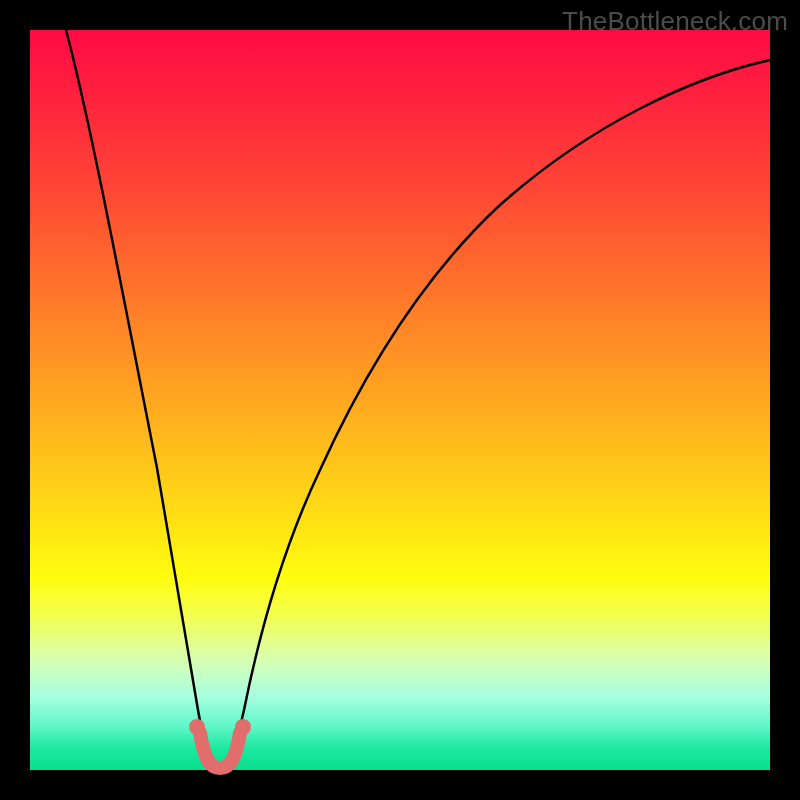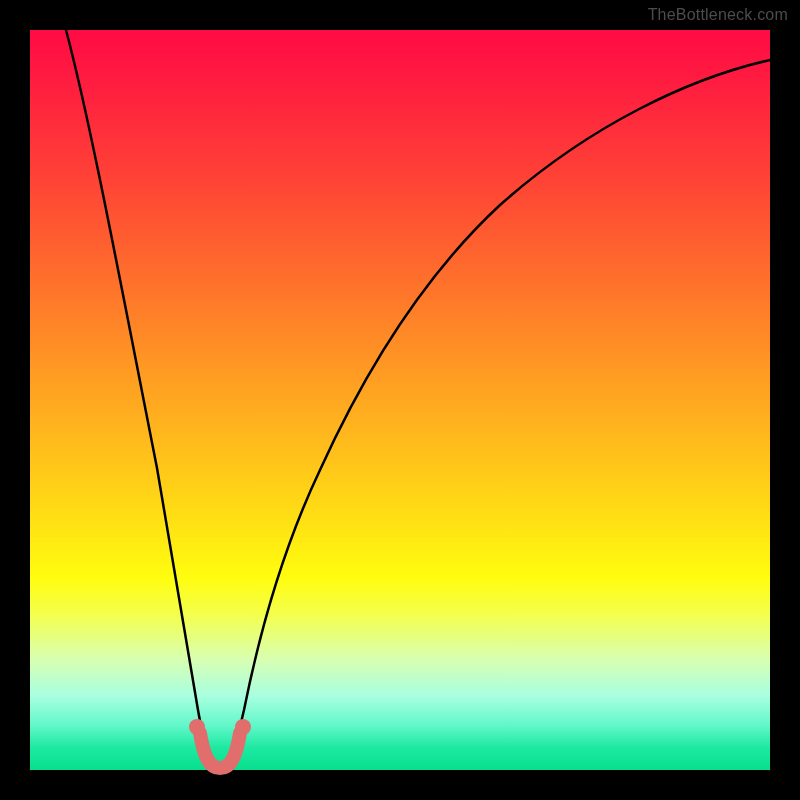--- a/index.html
+++ b/index.html
@@ -32,21 +32,21 @@
       #61f7c9 94%,
       #1de9a1 97%,
       #07df8d 100%
     );
   }
   .watermark {
     position: absolute;
     top: 6px;
     right: 12px;
     color: #4c4c4c;
-    font-size: 16px;
+    font-size: 26px;
     font-weight: 400;
     letter-spacing: 0.2px;
   }
   svg.plot {
     position: absolute;
     left: 0;
     top: 0;
     width: 740px;
     height: 740px;
     overflow: visible;

